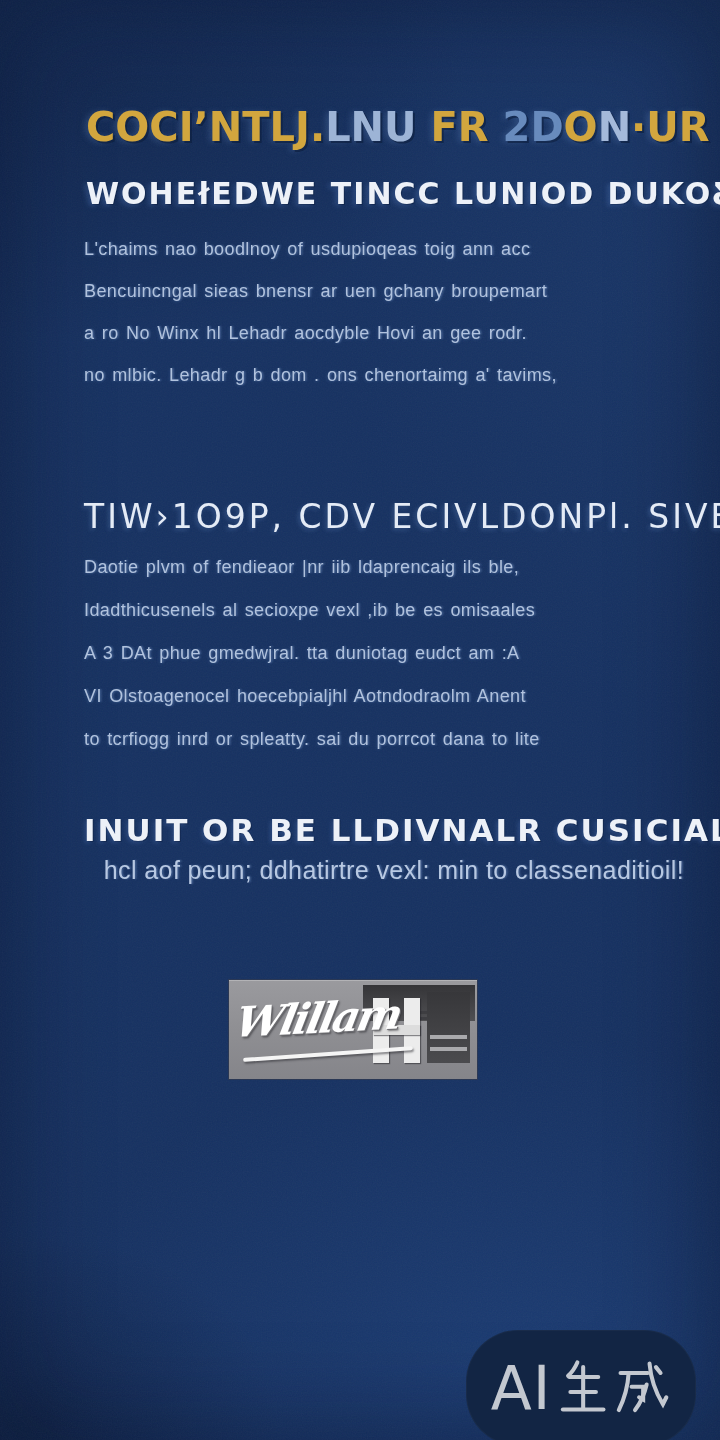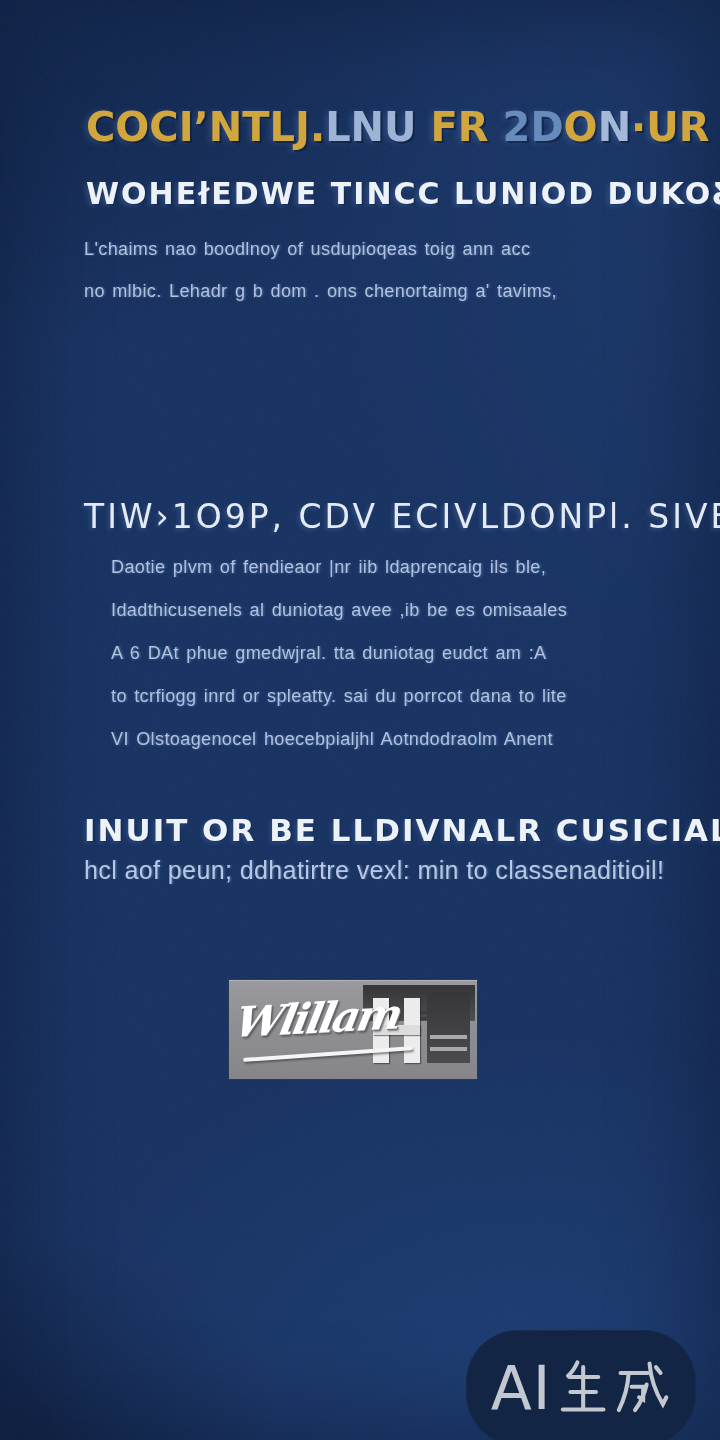--- a/index.html
+++ b/index.html
@@ -45,27 +45,27 @@
   }
   
   .para{left:84px;width:566px;color:rgba(196,212,236,.88);
     font-family:"Liberation Sans",sans-serif;font-size:18px;font-weight:400;
     letter-spacing:.4px;word-spacing:2px;
     text-shadow:1.5px 0 2px rgba(140,170,220,.38), -1px 1px 3px rgba(100,140,200,.22);
     filter:blur(.3px);
   }
   .para .ln{height:42px;line-height:42px;white-space:nowrap;}
   .p1{top:228px;}
-  .p2{top:546px;margin-left:27px;}
+  .p2{top:546px;}
   .p2 .ln{height:43px;line-height:43px;}
   .subline{
     left:84px;top:856px;width:600px;
     font-family:"Liberation Sans",sans-serif;font-size:25px;
     color:rgba(200,215,238,.9);letter-spacing:.4px;white-space:nowrap;
-    text-shadow:1.5px 0 2px rgba(140,170,220,.38);filter:blur(.3px);
+    text-shadow:1.5px 0 2px rgba(140,170,220,.38);filter:blur(.3px);text-align:right;
   }
   
   .logo{
     left:229px;top:980px;width:248px;height:99px;
     background:linear-gradient(180deg,#9a9a9e 0%,#8e8e92 55%,#85858a 100%);
     box-shadow:0 0 0 1px rgba(60,60,70,.5), inset 0 1px 0 rgba(255,255,255,.25);
   }
   .logo-dark-band{position:absolute;left:54%;top:5%;width:45%;height:36%;
     background:linear-gradient(180deg,#2c2c2f,#4a4a4d);opacity:.92;}
   .logo-script{
@@ -112,31 +112,33 @@
   </svg>
 
   <div class="abs title">
     <span style="color: rgb(210, 166, 62);">COCIʼNTLJ.</span><span style="color: rgb(157, 180, 214);">LNU</span><span style="color: rgb(210, 166, 62);"> FR </span><span style="color: rgb(104, 139, 189);">2D</span><span style="color: rgb(210, 166, 62);">O</span><span style="color: rgb(164, 185, 218);">N</span><span style="color: rgb(210, 166, 62);">·UR </span>
   </div>
 
   <div class="abs h1">WOHEłEDWE TINCC LUNIOD DUKOƸB</div>
 
   <div class="abs para p1">
     <div class="ln">L'chaims nao boodlnoy of usdupioqeas toig ann acc</div>
+    <div class="ln">Bencuincngal sieas bnensr ar uen gchany broupemart</div>
+    <div class="ln">a ro No Winx hl Lehadr aocdyble Hovi an gee rodr.</div>
     <div class="ln">no mlbic. Lehadr g b dom . ons chenortaimg a' tavims,</div>
   </div>
 
   <div class="abs h2">TIW›1O9P, CDV ECIVLDONPl. SIVBL</div>
 
   <div class="abs para p2">
     <div class="ln">Daotie plvm of fendieaor |nr iib ldaprencaig ils ble,</div>
-    <div class="ln">Idadthicusenels al duniotag avee ,ib be es omisaales</div>
-    <div class="ln">A 6 DAt phue gmedwjral. tta duniotag eudct am :A</div>
+    <div class="ln">Idadthicusenels al secioxpe vexl ,ib be es omisaales</div>
+    <div class="ln">A 3 DAt phue gmedwjral. tta duniotag eudct am :A</div>
+    <div class="ln">VI Olstoagenocel hoecebpialjhl Aotndodraolm Anent</div>
     <div class="ln">to tcrfiogg inrd or spleatty. sai du porrcot dana to lite</div>
-    <div class="ln">VI Olstoagenocel hoecebpialjhl Aotndodraolm Anent</div>
   </div>
 
   <div class="abs h3">INUIT OR BE LLDIVNALR CUSICIAL B.</div>
   <div class="abs subline">hcl aof peun; ddhatirtre vexl: min to classenaditioil!</div>
 
   <div class="abs logo">
     <div class="logo-dark-band"></div>
     <div class="fineprint f1"></div>
     <div class="fineprint f2"></div>
     <div class="hbar v1"></div>

